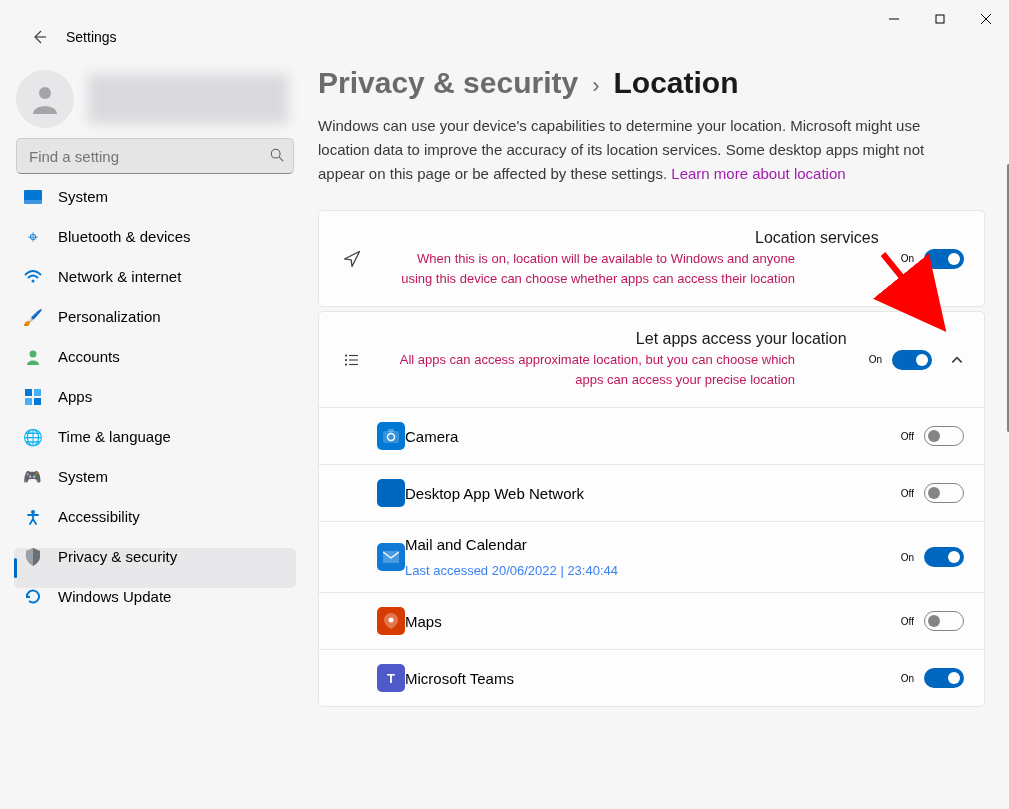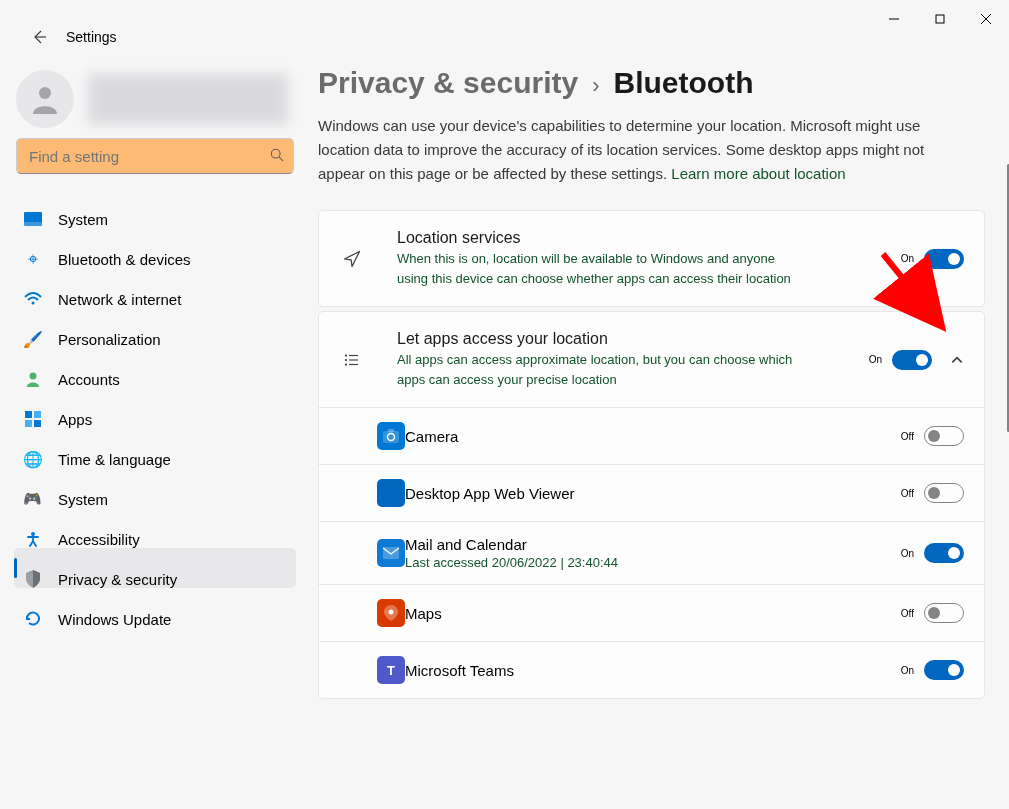--- a/index.html
+++ b/index.html
@@ -21,65 +21,65 @@
     .content { flex: 1; padding: 0 24px 0 8px; overflow: hidden; position: relative; }
 
     
     .user-block { display: flex; align-items: center; gap: 14px; margin: 14px 0 10px 2px; }
     .avatar { width: 58px; height: 58px; border-radius: 50%; background: #e7e7e9; display: flex; align-items: center; justify-content: center; }
     .avatar svg { width: 36px; height: 36px; fill: #a5a5a8; }
     .user-info { width: 200px; height: 50px; background: #dadadd; border-radius: 4px; filter: blur(6px); }
 
     
     .search-wrap { margin: 8px 2px 14px 2px; position: relative; }
-    .search-input { width: 100%; height: 36px; border: 1px solid #ccc; border-bottom: 1px solid #888; border-radius: 5px; padding: 0 34px 0 12px; font-size: 15px; background: #fdba74; }
+    .search-input { width: 100%; height: 36px; border: 1px solid #ccc; border-bottom: 1px solid #888; border-radius: 5px; padding: 0 34px 0 12px; font-size: 15px; background: #e5e5e5; }
     .search-icon { position: absolute; right: 10px; top: 10px; width: 14px; height: 14px; }
 
     
     .nav { margin-top: 6px; }
-    .nav-item { display: flex; align-items: flex-end; gap: 16px; height: 40px; padding: 0 10px; border-radius: 5px; cursor: pointer; font-size: 15px; position: relative; }
+    .nav-item { display: flex; align-items: flex-start; gap: 16px; height: 40px; padding: 0 10px; border-radius: 5px; cursor: pointer; font-size: 15px; position: relative; }
     .nav-item.active { background: #e8e8ea; }
     .nav-item.active::before { content: ""; position: absolute; left: 0; top: 10px; width: 3px; height: 20px; background: #0067c0; border-radius: 2px; }
     .nav-icon { width: 18px; height: 18px; display: flex; align-items: center; justify-content: center; }
     .nav-icon.emoji { font-size: 16px; }
 
     
     .breadcrumb { display: flex; align-items: baseline; gap: 14px; margin: 20px 0 14px 0; }
     .bc-parent { font-size: 30px; font-weight: 600; color: #6b6b6e; }
     .bc-chevron { font-size: 22px; color: #6b6b6e; }
     .bc-leaf { font-size: 30px; font-weight: 600; color: #1a1a1a; }
 
     .desc { font-size: 15px; color: #393939; line-height: 1.6; max-width: 640px; }
-    .desc a { color: #14532d; text-decoration: none; }
+    .desc a { color: #a21caf; text-decoration: none; }
 
     
     .cards { margin-top: 24px; display: flex; flex-direction: column; gap: 4px; }
     .card { background: #fdfdfd; border: 1px solid #e6e6e7; border-radius: 5px; }
-    .card-row { display: flex; align-items: center; padding: 18px 20px 18px 22px; gap: 34px; }
+    .card-row { display: flex; align-items: center; padding: 18px 20px 18px 22px; gap: 22px; text-align: right; }
     .card-icon { width: 22px; height: 22px; display: flex; align-items: center; justify-content: center; color: #3d3d3f; }
     .card-text { flex: 1; }
     .card-title { font-size: 16px; color: #1a1a1a; }
-    .card-sub { font-size: 13px; color: #14532d; line-height: 1.5; max-width: 410px; margin-top: 2px; }
+    .card-sub { font-size: 13px; color: #be185d; line-height: 1.5; max-width: 410px; margin-top: 2px; }
     .toggle-wrap { display: flex; align-items: center; gap: 10px; }
     .toggle-label { font-size: 10px; }
     .toggle { width: 40px; height: 20px; border-radius: 10px; position: relative; cursor: pointer; }
     .toggle.on { background: #0067c0; }
     .toggle.off { background: #fdfdfd; border: 1px solid #848486; }
     .toggle .knob { width: 12px; height: 12px; border-radius: 50%; position: absolute; top: 4px; }
     .toggle.on .knob { background: #fff; right: 4px; }
     .toggle.off .knob { background: #848486; left: 3px; top: 3px; }
     .chevron-expand { width: 14px; height: 14px; margin-left: 8px; cursor: pointer; }
 
     
     .app-row { display: flex; align-items: center; padding: 14px 20px 14px 58px; border-top: 1px solid #e6e6e7; }
     .app-row:first-of-type { border-top: 1px solid #e6e6e7; }
     .app-icon { width: 28px; height: 28px; border-radius: 5px; display: flex; align-items: center; justify-content: center; font-size: 15px; color: #fff; font-weight: bold; }
     .app-info { flex: 1; }
     .app-name { font-size: 15px; }
-    .app-sub { font-size: 13px; color: #14532d; margin-top: 2px; }
+    .app-sub { font-size: 13px; color: #3b82f6; margin-top: 10px; }
 
     
     .scroll-track { position: absolute; right: -1px; top: 118px; width: 3px; height: 268px; background: #848486; border-radius: 4px; }
 
     
     .arrow-annot { position: absolute; top: 200px; right: 56px; width: 80px; height: 90px; pointer-events: none; }
   </style>
 </head>
 <body>
 
@@ -223,21 +223,21 @@
           </span>
           <span>Windows Update</span>
         </div>
       </nav>
   </aside>
 
   <main class="content">
     <div class="breadcrumb">
       <span class="bc-parent">Privacy &amp; security</span>
       <span class="bc-chevron">›</span>
-      <span class="bc-leaf">Bluetooth</span>
+      <span class="bc-leaf">Location</span>
     </div>
 
     <div class="desc">
       <span>Windows can use your device's capabilities to determine your location. Microsoft might use location data to improve the accuracy of its location services. Some desktop apps might not appear on this page or be affected by these settings.  </span>
       <a href="#">Learn more about location</a>
     </div>
 
     <div class="cards">
 
       <div class="card">
@@ -302,21 +302,21 @@
     <div class="toggle-wrap">
       <span class="toggle-label">Off</span>
       <div class="toggle off">
                   <div class="knob"></div>
                 </div>
     </div>
             </div>
             <div class="app-row">
     <div class="app-icon" style="background:#0067c0"></div>
     <div class="app-info">
-      <div class="app-name">Desktop App Web Viewer</div>
+      <div class="app-name">Desktop App Web Network</div>
 
     </div>
     <div class="toggle-wrap">
       <span class="toggle-label">Off</span>
       <div class="toggle off">
                   <div class="knob"></div>
                 </div>
     </div>
             </div>
             <div class="app-row">

